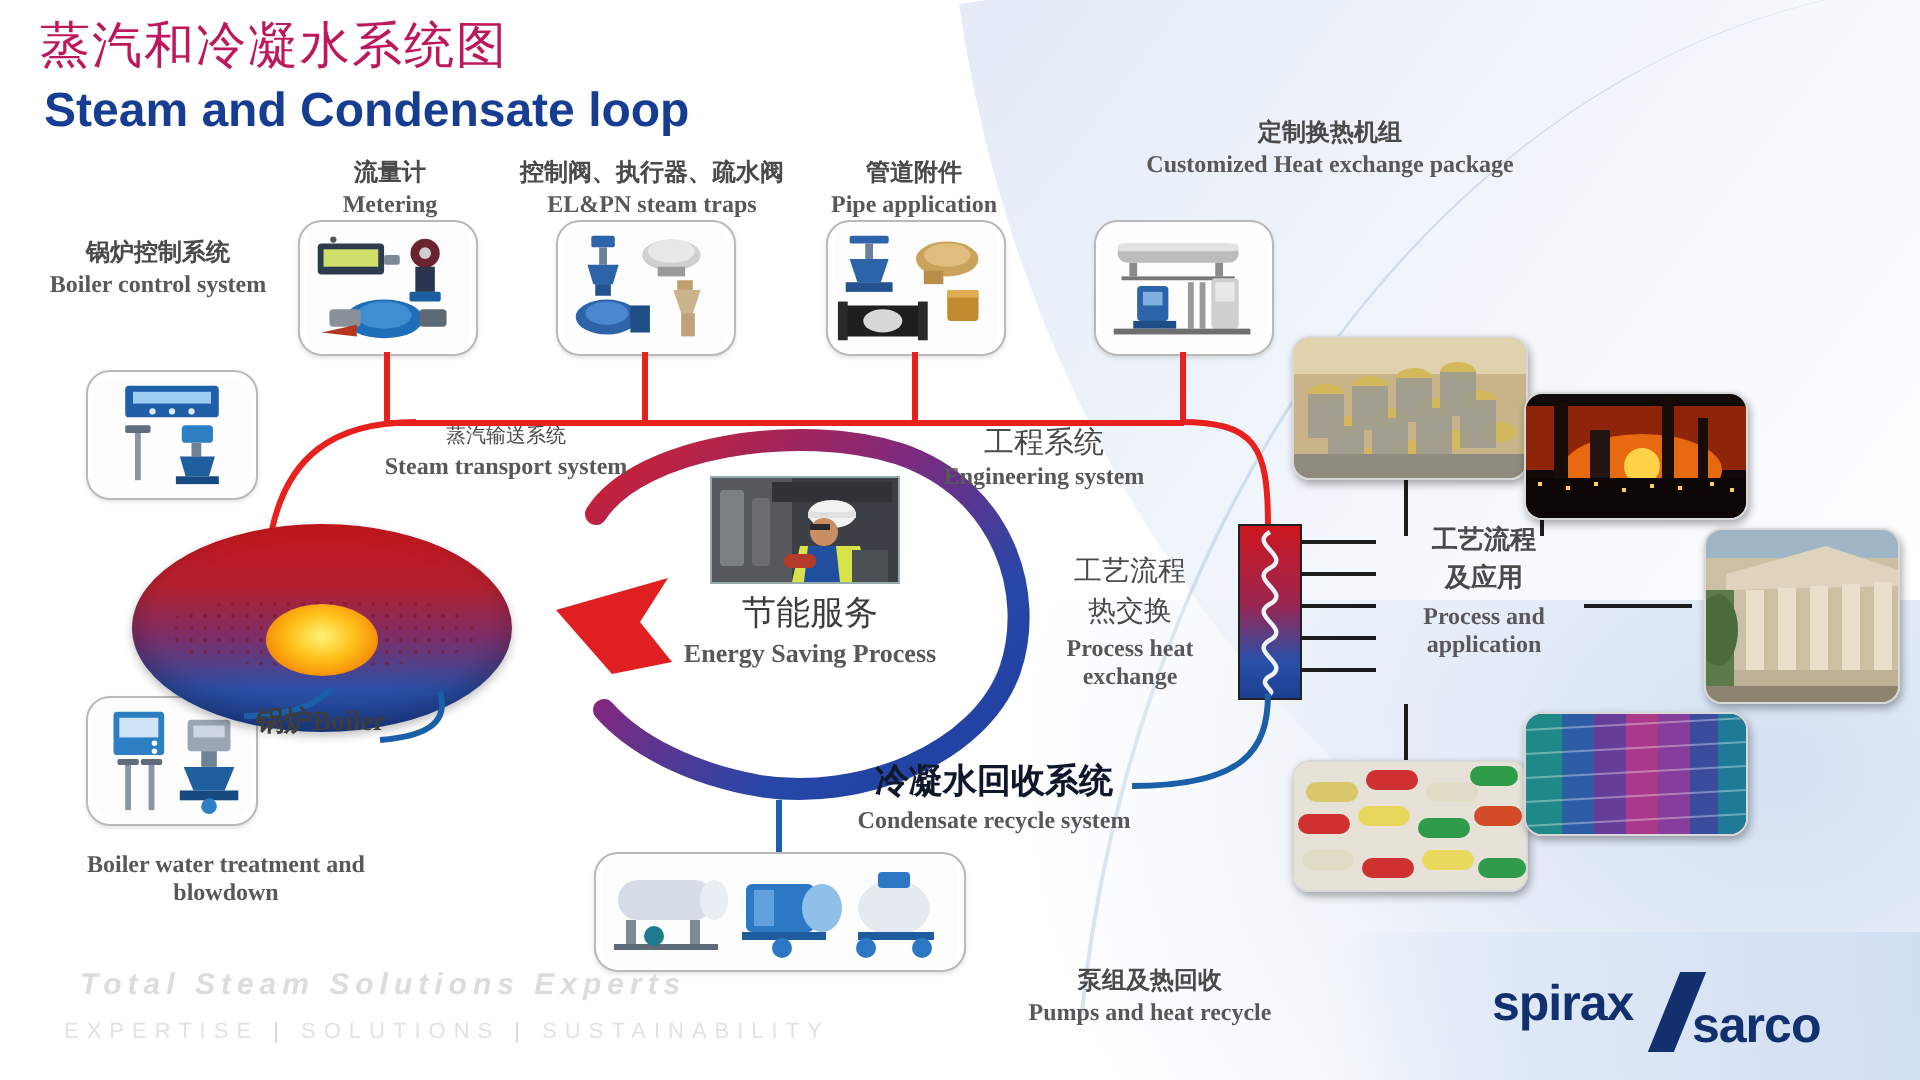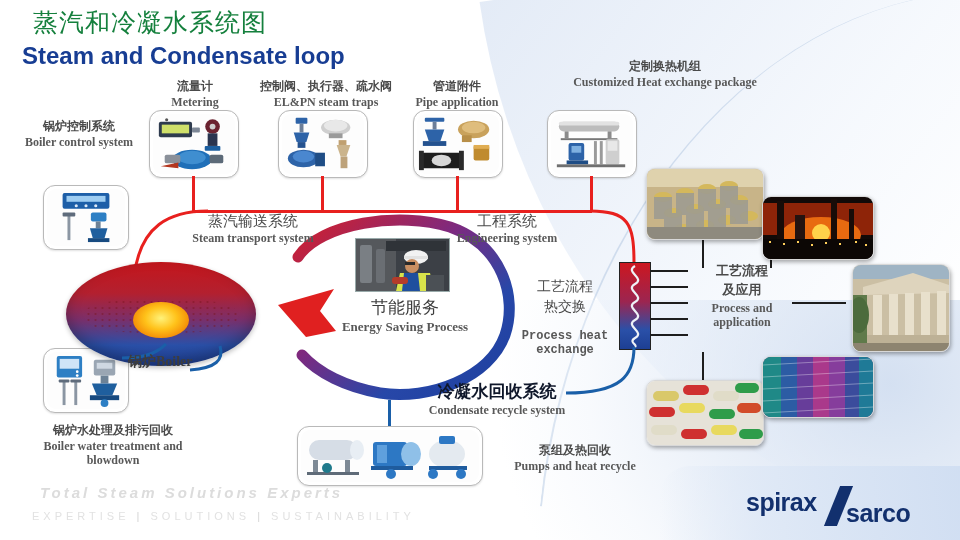--- a/index.html
+++ b/index.html
@@ -18,21 +18,21 @@
     background:radial-gradient(ellipse at 75% 20%,rgba(205,219,239,.85) 0%,rgba(235,241,250,.35) 55%,rgba(255,255,255,0) 72%);
     pointer-events:none;}
   .bg-arc{position:absolute;right:-30px;top:-30px;width:420px;height:560px;
     border-left:2px solid rgba(180,200,226,.55);border-radius:100% 0 0 0;
     transform:rotate(6deg);pointer-events:none;}
   .logo-panel{position:absolute;right:0;bottom:0;width:300px;height:74px;
     background:linear-gradient(90deg,rgba(236,242,250,.0) 0%,rgba(222,232,246,.9) 35%,rgba(208,222,242,.95) 100%);
     border-radius:30px 0 0 0;pointer-events:none;}
 
   
-  .title-cn{position:absolute;left:33px;top:6px;font-size:25px;color:#15803d;
+  .title-cn{position:absolute;left:20px;top:6px;font-size:25px;color:#be185d;
     font-family:"DejaVu Sans", sans-serif;letter-spacing:1px;white-space:nowrap;}
   .title-en{position:absolute;left:22px;top:42px;font-size:24px;color:#173d93;
     font-weight:bold;white-space:nowrap;}
 
   
   .lbl{position:absolute;text-align:center;line-height:1.15;color:#555;white-space:nowrap;}
   .lbl .cn{font-family:"DejaVu Sans", sans-serif;font-weight:bold;font-size:12px;color:#4a4a4a;display:block;}
   .lbl .en{font-family:"Liberation Serif", serif;font-weight:bold;font-size:12px;color:#585858;display:block;margin-top:2px;}
   .lbl.wrap{white-space:normal;}
 
@@ -253,21 +253,20 @@
         <rect x="48" y="8" width="22" height="16" rx="2" fill="#9aa6b3"></rect>
         <rect x="51" y="11" width="16" height="6" fill="#cfd8e2"></rect>
         <rect x="55" y="24" width="8" height="8" fill="#6d8296"></rect>
         <path d="M46 32 H72 L67 44 H51 Z" fill="#1f5f9e"></path>
         <rect x="44" y="44" width="30" height="5" fill="#174a80"></rect>
         <circle cx="59" cy="52" r="4" fill="#2d7fc4"></circle>
       </svg>
     </div>
   </div>
   <div class="lbl wrap" style="left:16px;top:424px;width:194px;">
-    <span class="cn">锅炉水处理及排污回收</span>
     <span class="en">Boiler water treatment and blowdown</span>
   </div>
 
   <div class="boiler">
     <div class="tubes"></div>
     <div class="flame"></div>
   </div>
   <svg style="position:absolute;left:120px;top:340px;width:120px;height:50px;">
     <path d="M2 18 C 30 18, 40 10, 46 4" stroke="#1a5fa8" stroke-width="3" fill="none"></path>
     <path d="M100 6 C 104 20, 96 28, 70 30" stroke="#1a5fa8" stroke-width="3" fill="none"></path>
@@ -315,25 +314,25 @@
       <circle cx="56" cy="27" r="7" fill="#c98f62"></circle>
       <rect x="49" y="23" width="10" height="3" fill="#2a2a2a"></rect>
       <path d="M44 34 L74 34 L78 52 L40 52 Z" fill="#d8e34a"></path>
       <path d="M48 34 L62 34 L64 52 L46 52 Z" fill="#1f4f9e"></path>
       <rect x="36" y="38" width="16" height="7" rx="3" fill="#b43b2a"></rect>
       <rect x="70" y="36" width="18" height="16" fill="#4b5055"></rect>
     </svg>
   </div>
 
   <div class="lbl" style="left:178px;top:213px;width:150px;">
-    <span class="cn" style="font-size:15px;color:#4a4a4a;font-weight:normal;">蒸汽输送系统</span>
+    <span class="cn" style="font-size:10px;color:#4a4a4a;font-weight:normal;">蒸汽输送系统</span>
     <span class="en">Steam transport system</span>
   </div>
 
-  <div class="lbl" style="left:442px;top:213px;width:130px;">
+  <div class="lbl" style="left:457px;top:213px;width:130px;">
     <span class="cn" style="font-size:15px;color:#4a4a4a;font-weight:normal;">工程系统</span>
     <span class="en">Engineering system</span>
   </div>
 
   <div class="lbl" style="left:310px;top:298px;width:190px;">
     <span class="cn" style="font-size:17px;color:#3d3d3d;font-weight:normal;">节能服务</span>
     <span class="en" style="font-size:13px;">Energy Saving Process</span>
   </div>
 
   <div class="lbl" style="left:412px;top:382px;width:170px;">
@@ -347,21 +346,21 @@
     </svg>
   </div>
 
   <svg style="position:absolute;left:560px;top:345px;width:100px;height:70px;">
     <path d="M74 2 C 74 30, 62 48, 6 48" stroke="#1a5fa8" stroke-width="3" fill="none"></path>
   </svg>
 
   <div class="lbl wrap" style="left:520px;top:278px;width:90px;">
     <span class="cn" style="font-size:14px;color:#4a4a4a;font-weight:normal;display:block;">工艺流程</span>
     <span class="cn" style="font-size:14px;color:#4a4a4a;font-weight:normal;display:block;margin-top:4px;">热交换</span>
-    <span class="en" style="display:block;margin-top:16px;white-space:normal;font-family:Liberation Mono, monospace;">Process heat exchange</span>
+    <span class="en" style="display:block;margin-top:4px;white-space:normal;">Process heat exchange</span>
   </div>
 
   <div class="hline-blk" style="left:650px;top:270px;width:38px;"></div>
   <div class="hline-blk" style="left:650px;top:286px;width:38px;"></div>
   <div class="hline-blk" style="left:650px;top:302px;width:38px;"></div>
   <div class="hline-blk" style="left:650px;top:318px;width:38px;"></div>
   <div class="hline-blk" style="left:650px;top:334px;width:38px;"></div>
 
   <div class="lbl wrap" style="left:690px;top:264px;width:104px;">
     <span class="cn" style="font-size:13px;color:#4a4a4a;display:block;">工艺流程</span>
@@ -508,21 +507,21 @@
         <rect x="70" y="36" width="42" height="4" fill="#1f5c9e"></rect>
         <circle cx="90" cy="44" r="5" fill="#2d78c4"></circle>
         <ellipse cx="146" cy="24" rx="18" ry="14" fill="#e4eaf0"></ellipse>
         <rect x="138" y="6" width="16" height="8" rx="2" fill="#2d78c4"></rect>
         <rect x="128" y="36" width="38" height="4" fill="#1f5c9e"></rect>
         <circle cx="160" cy="44" r="5" fill="#2d78c4"></circle>
         <circle cx="132" cy="44" r="5" fill="#2d78c4"></circle>
       </svg>
     </div>
   </div>
-  <div class="lbl wrap" style="left:480px;top:444px;width:190px;">
+  <div class="lbl wrap" style="left:480px;top:484px;width:190px;">
     <span class="cn">泵组及热回收</span>
     <span class="en">Pumps and heat recycle</span>
   </div>
 
   <div class="tagline">Total Steam Solutions Experts</div>
   <div class="subtag">
     <span>EXPERTISE</span>
     <span class="bar">|</span>
     <span>SOLUTIONS</span>
     <span class="bar">|</span>

